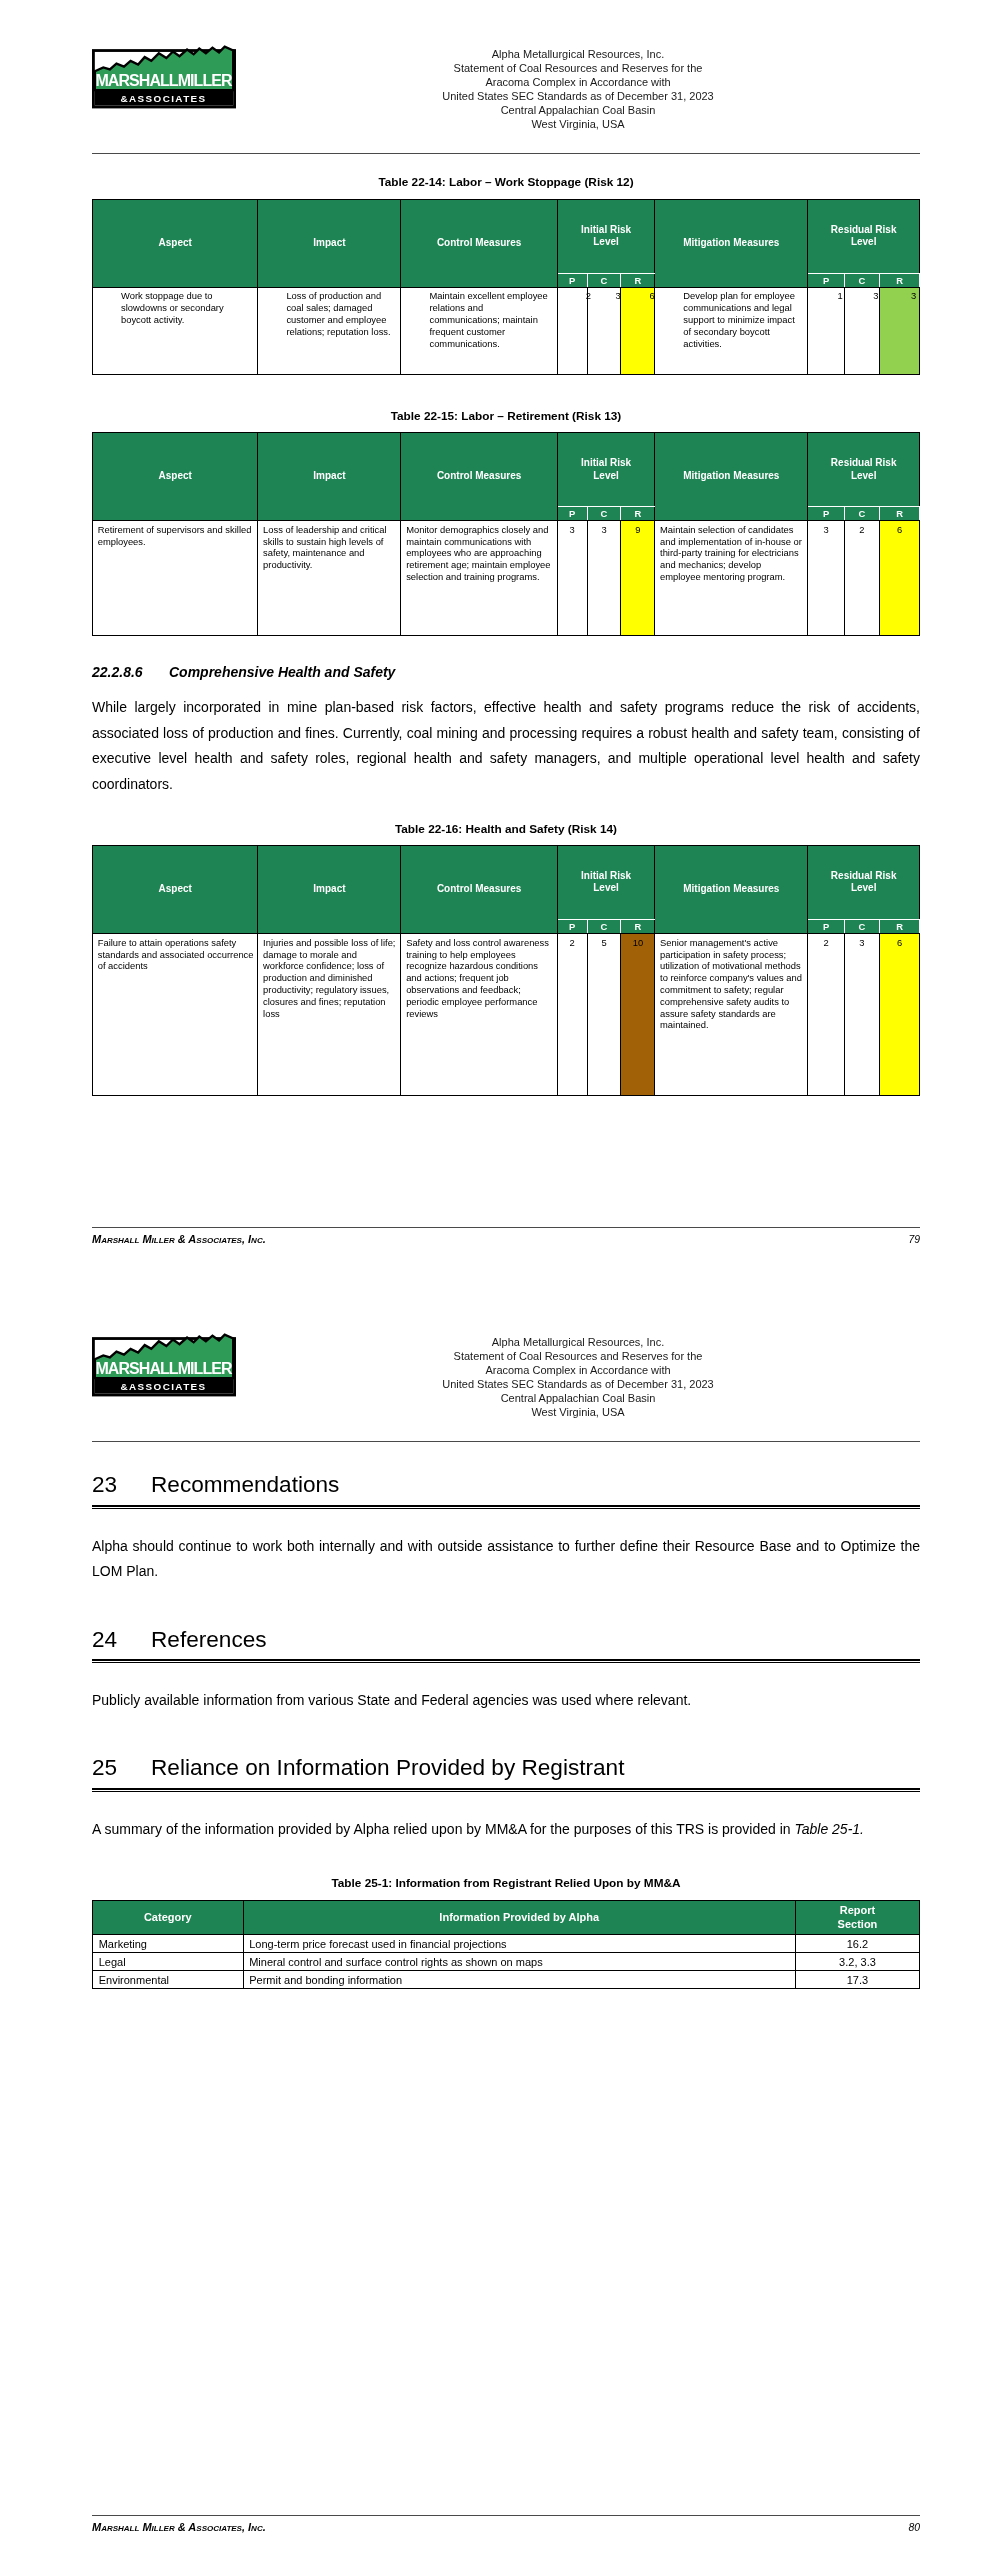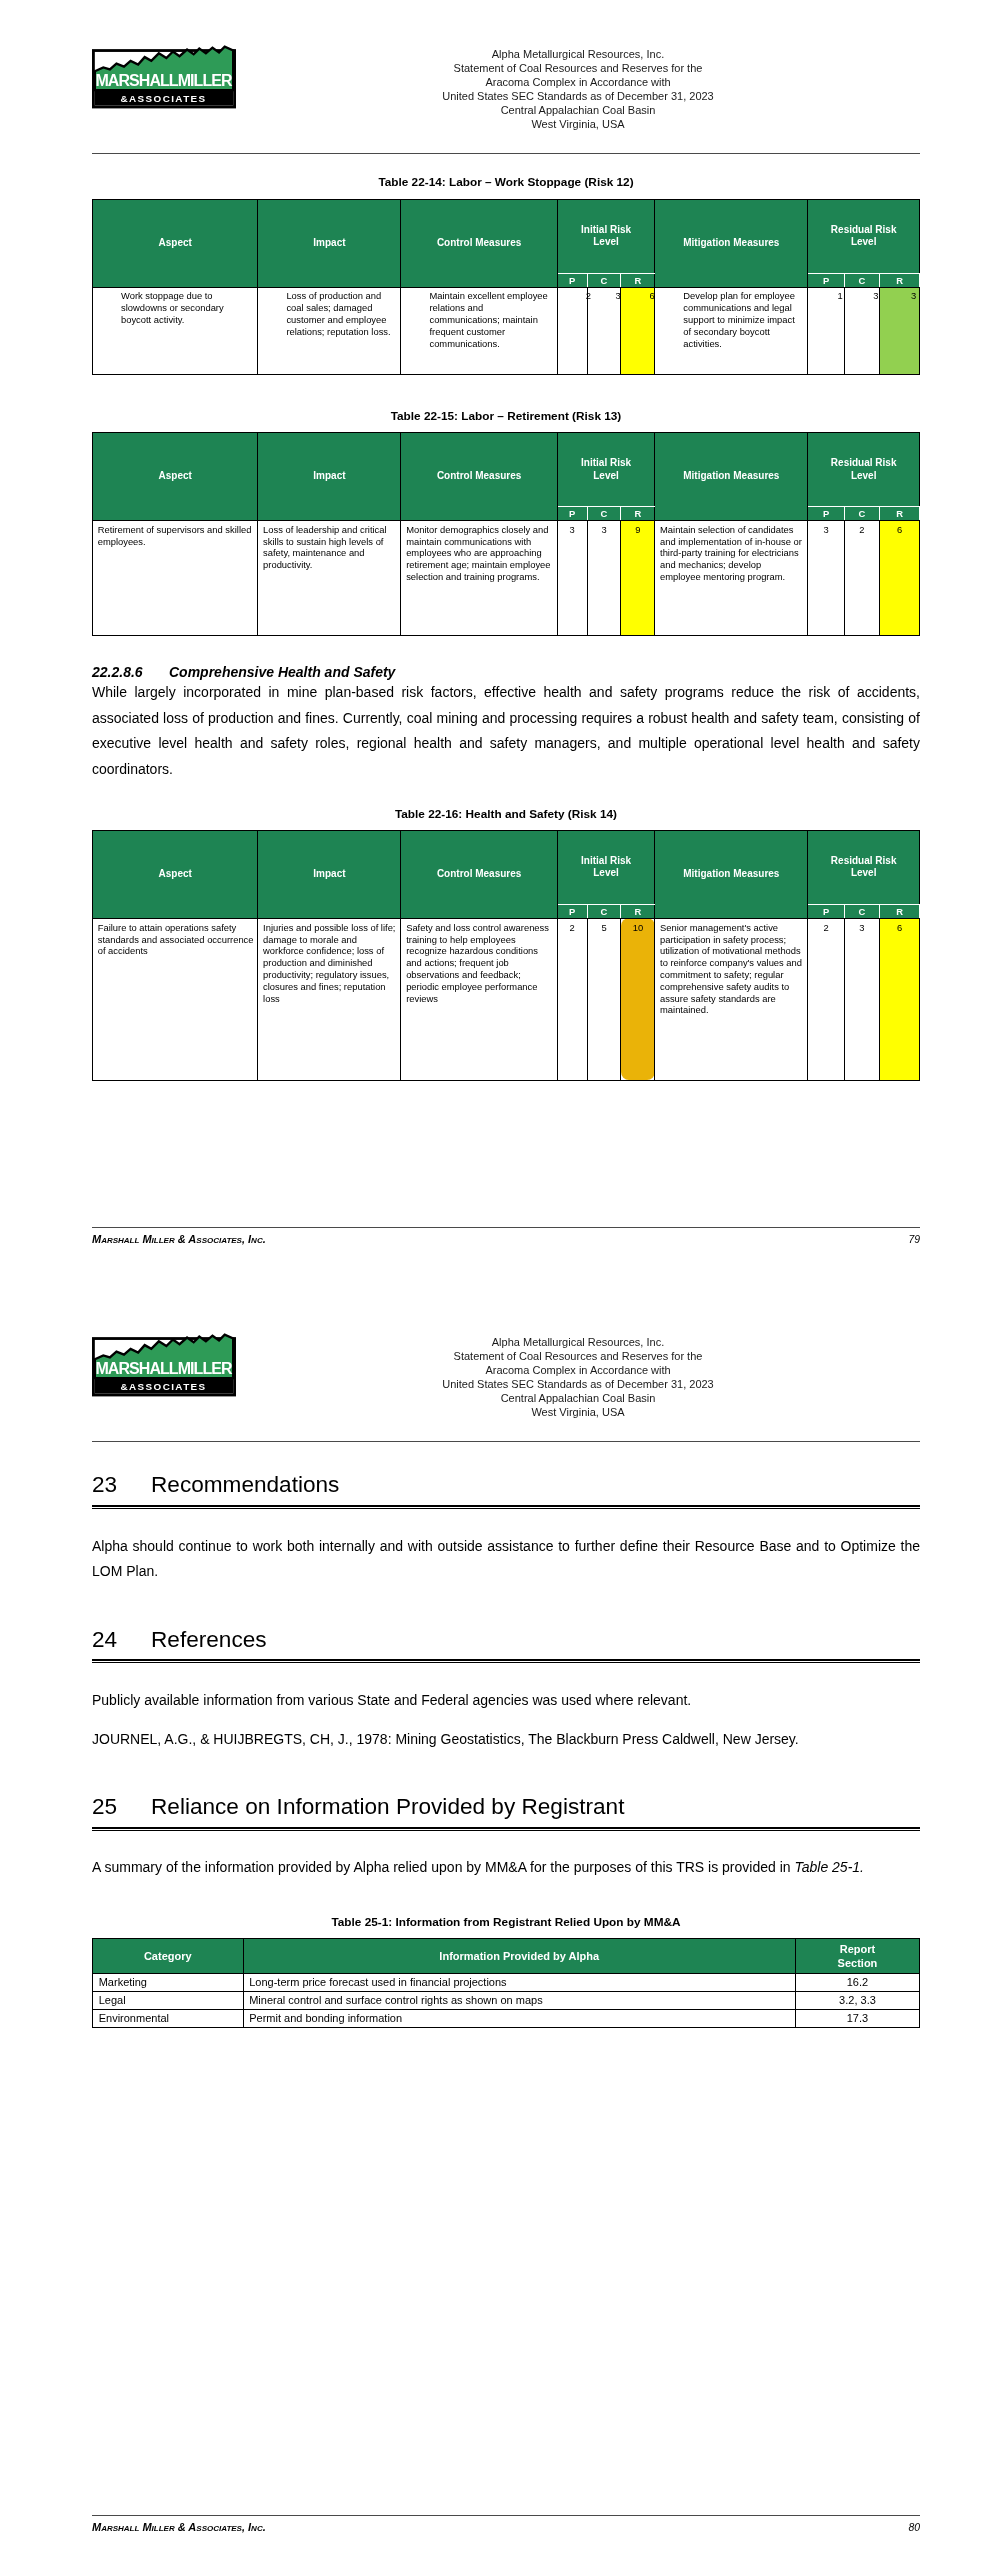--- a/index.html
+++ b/index.html
@@ -24,21 +24,21 @@
   th.risk-level-head { border-bottom:0.9px solid #fff !important; }
   tr.pcr-head th { background:#1E8453; color:#fff; font-size:9.4px; font-weight:bold; text-align:center; height:14px; border:0.9px solid #fff; border-bottom:0.9px solid #000; }
   td.txt { vertical-align:top; font-size:9.4px; line-height:11.8px; padding:2.8px 3.8px 2.8px 4.7px; text-align:left; color:#000; }
   td.num { vertical-align:top; font-size:9.4px; line-height:11.8px; padding-top:2.8px; text-align:center; color:#000; }
   tr.row-h92 td { height:87px;padding-left:28px; }
   tr.row-h122 td { height:115px; }
   tr.row-h172 td { height:162px; }
 
   .subsection-heading { display:flex; gap:26.4px; font-weight:bold; font-style:italic; font-size:14px; margin-top:28px; color:#000; }
   .body-para { font-size:14px; line-height:25.5px; text-align:justify; color:#000; }
-  .p-mt16 { } .p-mt26 { margin-top:24.5px; } .p-mt14 { margin-top:13.2px; }
+  .p-mt16 { margin-top:15px; } .p-mt26 { margin-top:24.5px; } .p-mt14 { margin-top:13.2px; }
 
   .big-heading { display:flex; font-size:22.6px; color:#000; margin-top:30px; }
   .big-heading .num { flex:0 0 59px; }
   .mt45 { margin-top:42px; }
   .double-rule { margin-top:6.6px; border-top:2.4px solid #000; border-bottom:0.9px solid #000; height:4.2px; }
 
   table.info-table { width:100%; border-collapse:collapse; table-layout:fixed; border:1.4px solid #000; margin-top:7.5px; }
   table.info-table th { background:#1E8453; color:#fff; font-size:11px; font-weight:bold; text-align:center; vertical-align:middle; border:0.9px solid #000; padding:2.8px 1.9px; line-height:14px; white-space:pre-line; }
   table.info-table td { border:0.9px solid #000; font-size:11px; color:#000; height:18px; vertical-align:middle; padding:1.9px 5.7px; }
   table.info-table td.center { text-align:center; padding:1.9px 0.9px;margin-left:34px; }
@@ -219,21 +219,21 @@
           <th>R</th>
         </tr>
       </thead>
       <tbody>
         <tr class="row-h172">
           <td class="txt">Failure to attain operations safety standards and associated occurrence of accidents</td>
           <td class="txt">Injuries and possible loss of life; damage to morale and workforce confidence; loss of production and diminished productivity; regulatory issues, closures and fines; reputation loss</td>
           <td class="txt">Safety and loss control awareness training to help employees recognize hazardous conditions and actions; frequent job observations and feedback; periodic employee performance reviews</td>
           <td class="num">2</td>
           <td class="num">5</td>
-          <td class="num" style="background-color: #eab308; border-radius: 8px;">10</td>
+          <td class="num" style="background-color: #a16207;">10</td>
           <td class="txt">Senior management's active participation in safety process; utilization of motivational methods to reinforce company's values and commitment to safety; regular comprehensive safety audits to assure safety standards are maintained.</td>
           <td class="num">2</td>
           <td class="num">3</td>
           <td class="num" style="background-color: rgb(255, 255, 0);">6</td>
         </tr>
       </tbody>
     </table>
 
     <div class="footer">
       <div class="footer-rule"></div>
@@ -273,21 +273,20 @@
     </div>
     <div class="double-rule"></div>
     <div class="body-para p-mt26">Alpha should continue to work both internally and with outside assistance to further define their Resource Base and to Optimize the LOM Plan.</div>
 
     <div class="big-heading mt45">
       <span class="num">24</span>
       <span>References</span>
     </div>
     <div class="double-rule"></div>
     <div class="body-para p-mt26">Publicly available information from various State and Federal agencies was used where relevant.</div>
-    <div class="body-para p-mt14">JOURNEL, A.G., &amp; HUIJBREGTS, CH, J., 1978: Mining Geostatistics, The Blackburn Press Caldwell, New Jersey.</div>
 
     <div class="big-heading mt45">
       <span class="num">25</span>
       <span>Reliance on Information Provided by Registrant</span>
     </div>
     <div class="double-rule"></div>
     <div class="body-para p-mt26"><span>A summary of the information provided by Alpha relied upon by MM&amp;A for the purposes of this TRS is provided in </span><span class="ref-italic">Table 25-1.</span></div>
 
     <div class="table-title tt2">Table 25-1:  Information from Registrant Relied Upon by MM&amp;A</div>
     <table class="info-table">

